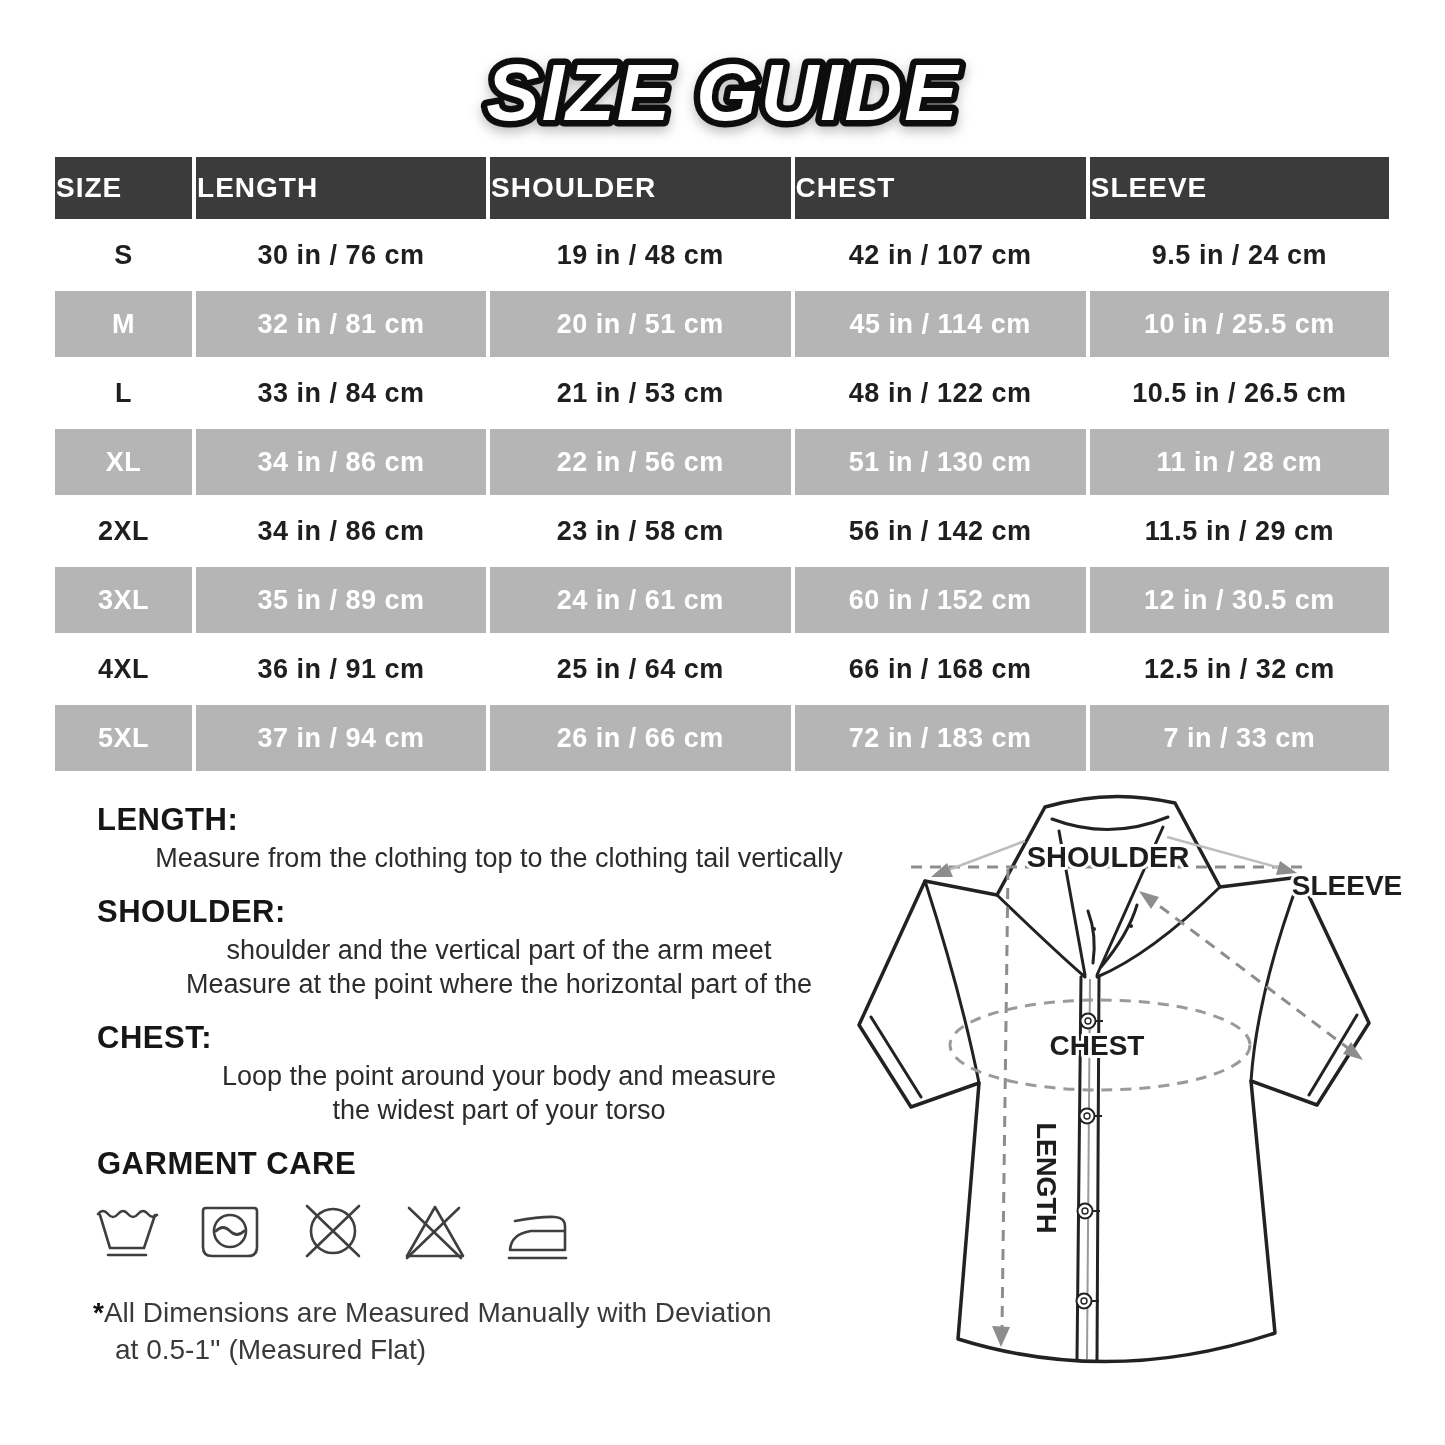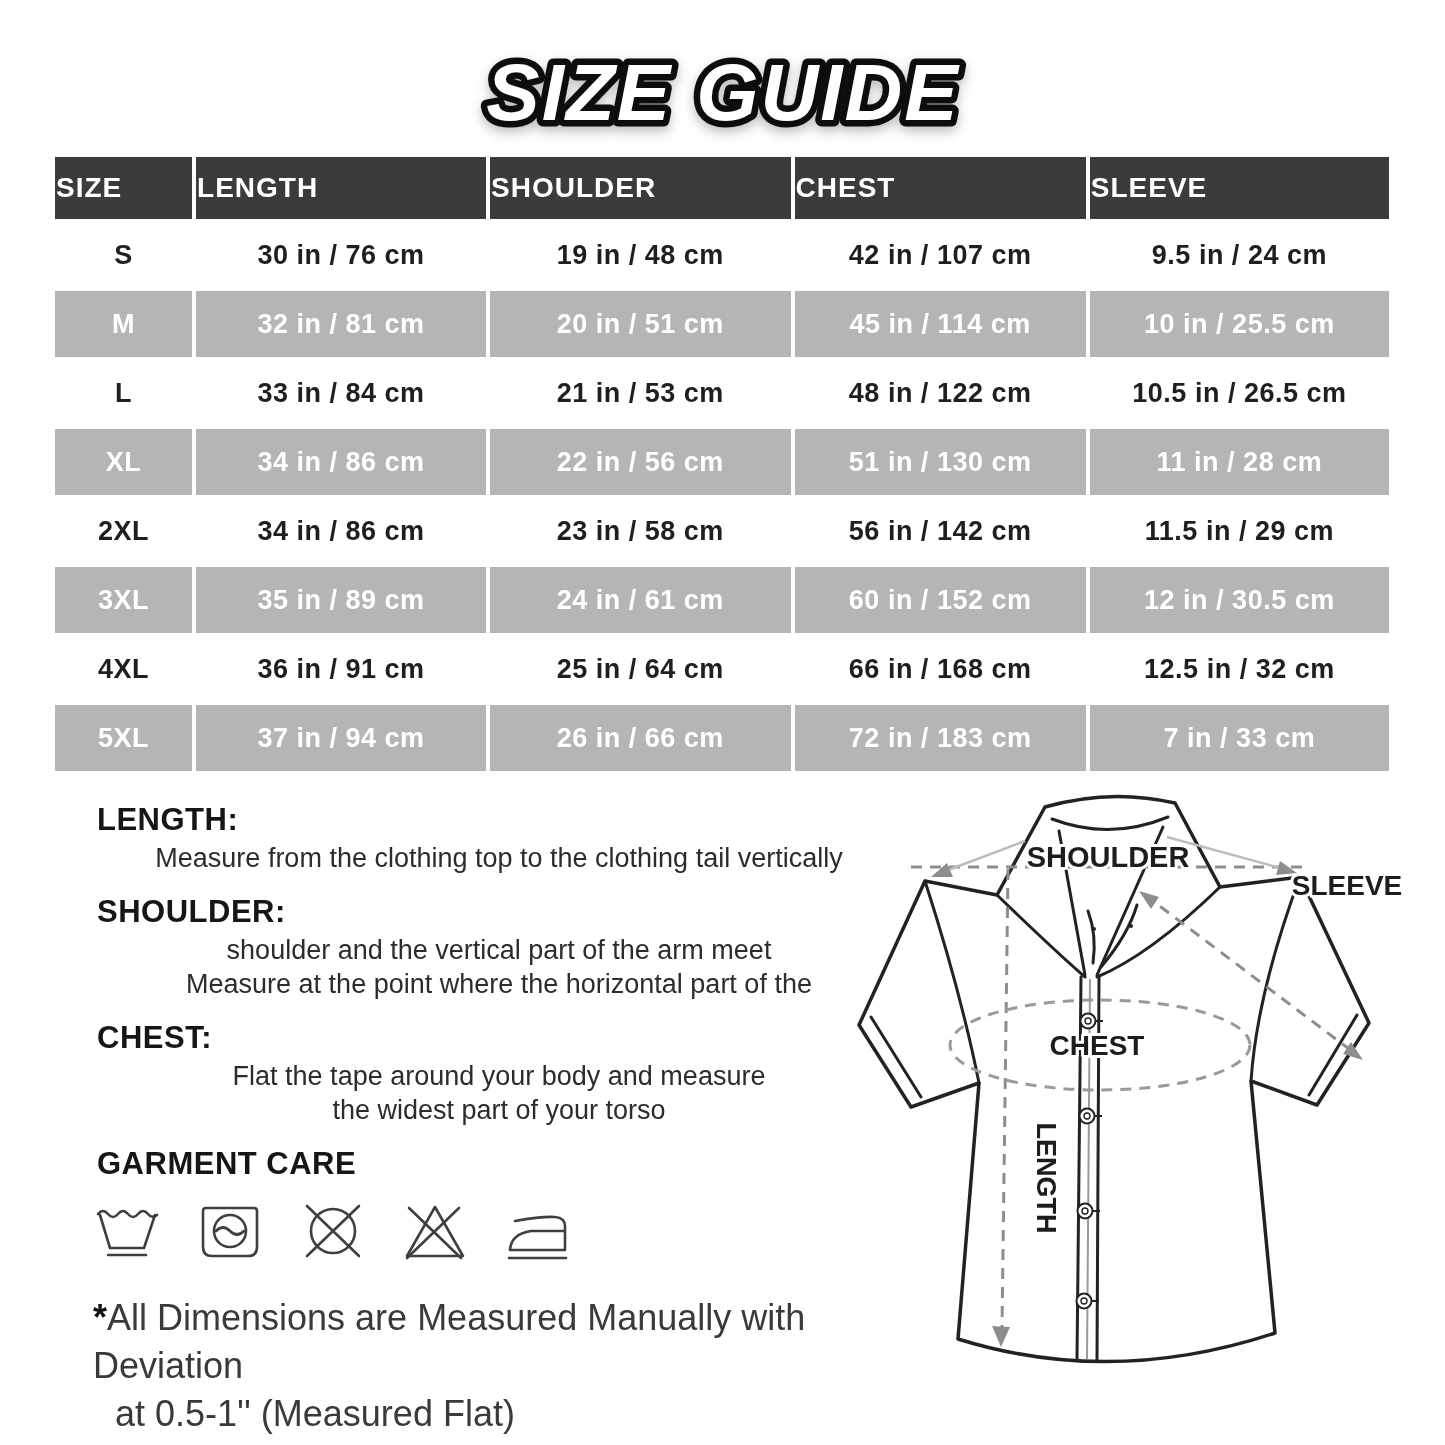--- a/index.html
+++ b/index.html
@@ -29,21 +29,21 @@
   .row-gray td{background:var(--row-gray,#b5b5b5);color:var(--text-light,#ffffff);}
   .info{position:absolute;left:93px;top:802px;width:812px;}
   .info h3{
     margin:0 0 3px 4px;font-size:31px;font-weight:800;color:#161616;letter-spacing:.5px;
   }
   .info .def-desc{margin:0 0 18px 0;font-size:27px;line-height:1.28;color:#2c2c2c;font-weight:400;}
   .info .ln{display:block;text-align:center;}
   .care-heading{margin-top:4px !important;}
   .care-icons{display:flex;align-items:flex-end;gap:34px;margin-top:16px;height:66px;}
   .care-icons svg{flex:0 0 auto;}
-  .footnote{margin:30px 0 0 0;font-size:36px;line-height:1.34;color:#3a3a3a;font-weight:400;}
+  .footnote{margin:30px 0 0 0;font-size:28px;line-height:1.34;color:#3a3a3a;font-weight:400;}
   .footnote .star{font-weight:800;color:#111;}
   .footnote .ln2{display:block;padding-left:22px;}
   .shirt{position:absolute;left:845px;top:783px;}
   .svg-label{font-family:"Liberation Sans","DejaVu Sans",sans-serif;font-weight:bold;fill:#1d1d1d;paint-order:stroke;stroke:#ffffff;stroke-width:6px;stroke-linejoin:round;}
 </style>
 </head>
 <body>
 
 <div class="title-wrap">
   <svg width="900" height="130" viewBox="0 0 900 130">
@@ -138,21 +138,21 @@
   <p class="def-desc">
     <span class="ln">Measure from the clothing top to the clothing tail vertically</span>
   </p>
   <h3>SHOULDER:</h3>
   <p class="def-desc">
     <span class="ln">shoulder and the vertical part of the arm meet</span>
     <span class="ln">Measure at the point where the horizontal part of the</span>
   </p>
   <h3>CHEST:</h3>
   <p class="def-desc">
-    <span class="ln">Flat the tape around your body and measure</span>
+    <span class="ln">Loop the point around your body and measure</span>
     <span class="ln">the widest part of your torso</span>
   </p>
   <h3 class="care-heading">GARMENT CARE</h3>
 
   <div class="care-icons">
 
     <svg width="70" height="64" viewBox="0 0 70 64" fill="none" stroke="#3f3f3f" stroke-width="2.6" stroke-linecap="round" stroke-linejoin="round">
       <path d="M5,14 q5,-6 10,0 q5,6 10,0 q5,-6 10,0 q5,6 10,0 q5,-6 10,0 q4,5 9,1"></path>
       <path d="M7,15 L17,48 L51,48 L62,15"></path>
       <path d="M15,55 L53,55"></path>

